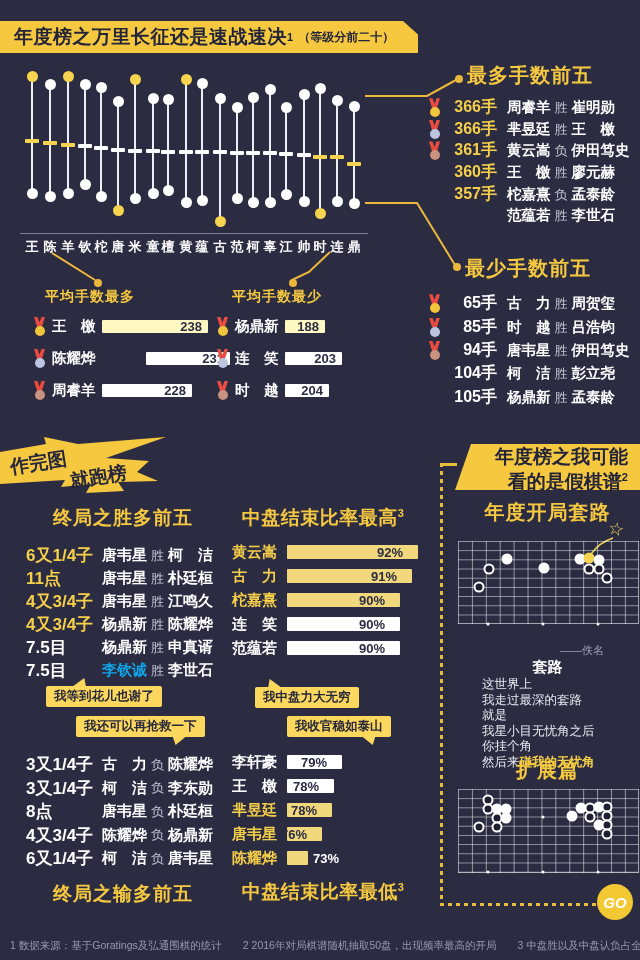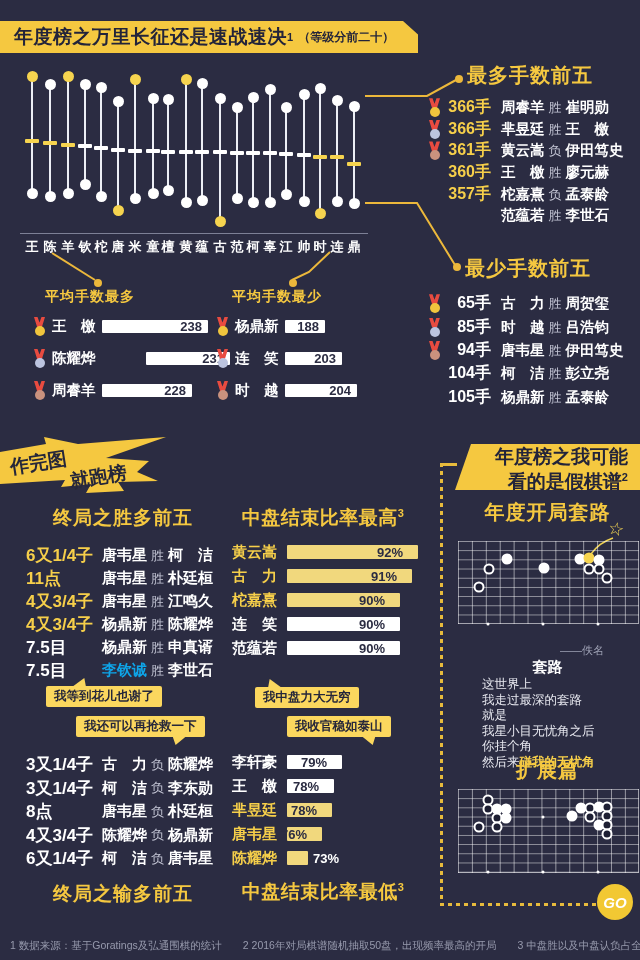--- a/index.html
+++ b/index.html
@@ -35,21 +35,21 @@
   #pmax{left:425px;top:62px;}
   #pmin{left:425px;top:255px;}
   .ptitle{font-size:20px;font-weight:bold;color:#f5c840;letter-spacing:1px;}
   #pmax .ptitle{margin-left:42px;}
   #pmin .ptitle{margin-left:40px;}
   #pmaxRows{margin-top:8px;}
   #pminRows{margin-top:10px;}
   .mrow{display:flex;align-items:center;padding-left:3px;}
   #pmaxRows .mrow{height:21.6px;}
   #pminRows .mrow{height:23.4px;}
-  .moves{width:48px;text-align:right;font-weight:bold;font-size:16px;margin-left:2px;flex:0 0 48px;}
+  .moves{width:48px;text-align:right;font-weight:bold;font-size:16px;margin-left:8px;flex:0 0 48px;}
   #pmaxRows .moves{color:#f6cf4a;}
   #pminRows .moves{color:#ffffff;}
   .players{margin-left:10px;font-size:14.5px;font-weight:bold;color:#fff;white-space:nowrap;}
   .verb{margin:0 4px;color:#c3c5d4;font-weight:normal;font-size:13px;}
 
   
   .medal{position:relative;width:13px;height:19px;flex:0 0 13px;display:inline-block;}
   .rib{position:absolute;top:0;left:1px;width:11px;height:10px;background:#e84b40;
        clip-path:polygon(0 0,32% 0,50% 55%,68% 0,100% 0,72% 100%,28% 100%);}
   .disc{position:absolute;bottom:0;left:1.5px;width:10px;height:10px;border-radius:50%;}
@@ -63,21 +63,21 @@
   #avgmin{left:213px;top:288px;}
   .avghead{font-size:14px;font-weight:bold;color:#f5c840;letter-spacing:1px;}
   #avgmax .avghead{padding-left:15px;}
   #avgmin .avghead{padding-left:19px;}
   .avgrows{margin-top:14px;padding-left:3px;}
   .arow{display:flex;align-items:center;height:13px;margin-bottom:19px;}
   .aname{width:46px;margin-left:6px;font-size:14.5px;font-weight:bold;color:#fff;flex:0 0 46px;white-space:nowrap;}
   .abar{height:13px;margin-left:4px;display:flex;align-items:center;justify-content:flex-end;
         padding-right:6px;border-radius:1px;}
   .abar .aval{color:#2b2c42;font-weight:bold;font-size:13px;line-height:13px;}
-  .abar.hl{background:#ffffff;}
+  .abar.hl{background:#fef9c3;}
   .abar.wh{background:#ffffff;}
 
   
   #flash{position:absolute;left:0;top:435px;width:170px;height:62px;}
   #flash svg{position:absolute;left:0;top:0;}
   #flash .ftxt{position:absolute;font-size:19px;font-weight:bold;color:#26273a;transform:rotate(-9deg);}
   #flash .f1{left:10px;top:15px;}
   #flash .f2{left:70px;top:29px;}
 
   
@@ -478,21 +478,21 @@
           <span class="abar wh" style="width: 57px;">
             <span class="aval">203</span>
           </span>
         </div>
         <div class="arow">
           <span class="medal">
             <span class="rib"></span>
             <span class="disc bronze"></span>
           </span>
           <span class="aname">时　越</span>
-          <span class="abar wh" style="width: 72px;">
+          <span class="abar wh" style="width: 44px;">
             <span class="aval">204</span>
           </span>
         </div>
       </div>
   </div>
 
   <div id="flash">
     <svg width="170" height="62" viewBox="0 0 170 62">
       <polygon fill="#f5c840" points="0,17 46,9 44,2 78,9 166,2 106,23 149,26 137,37 158,46 118,47 124,56 86,58 91,49 61,52 65,45 0,49"></polygon>
     </svg>

